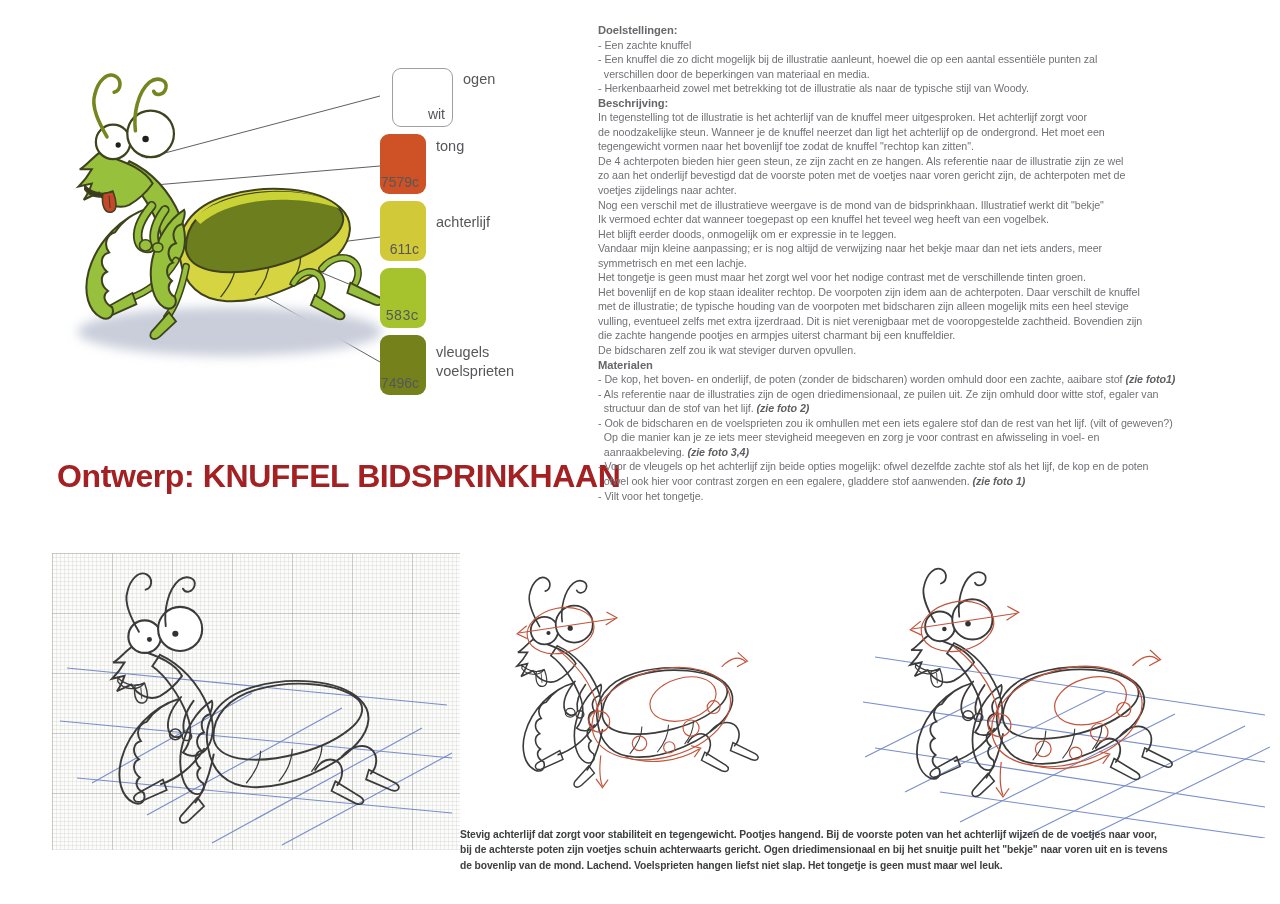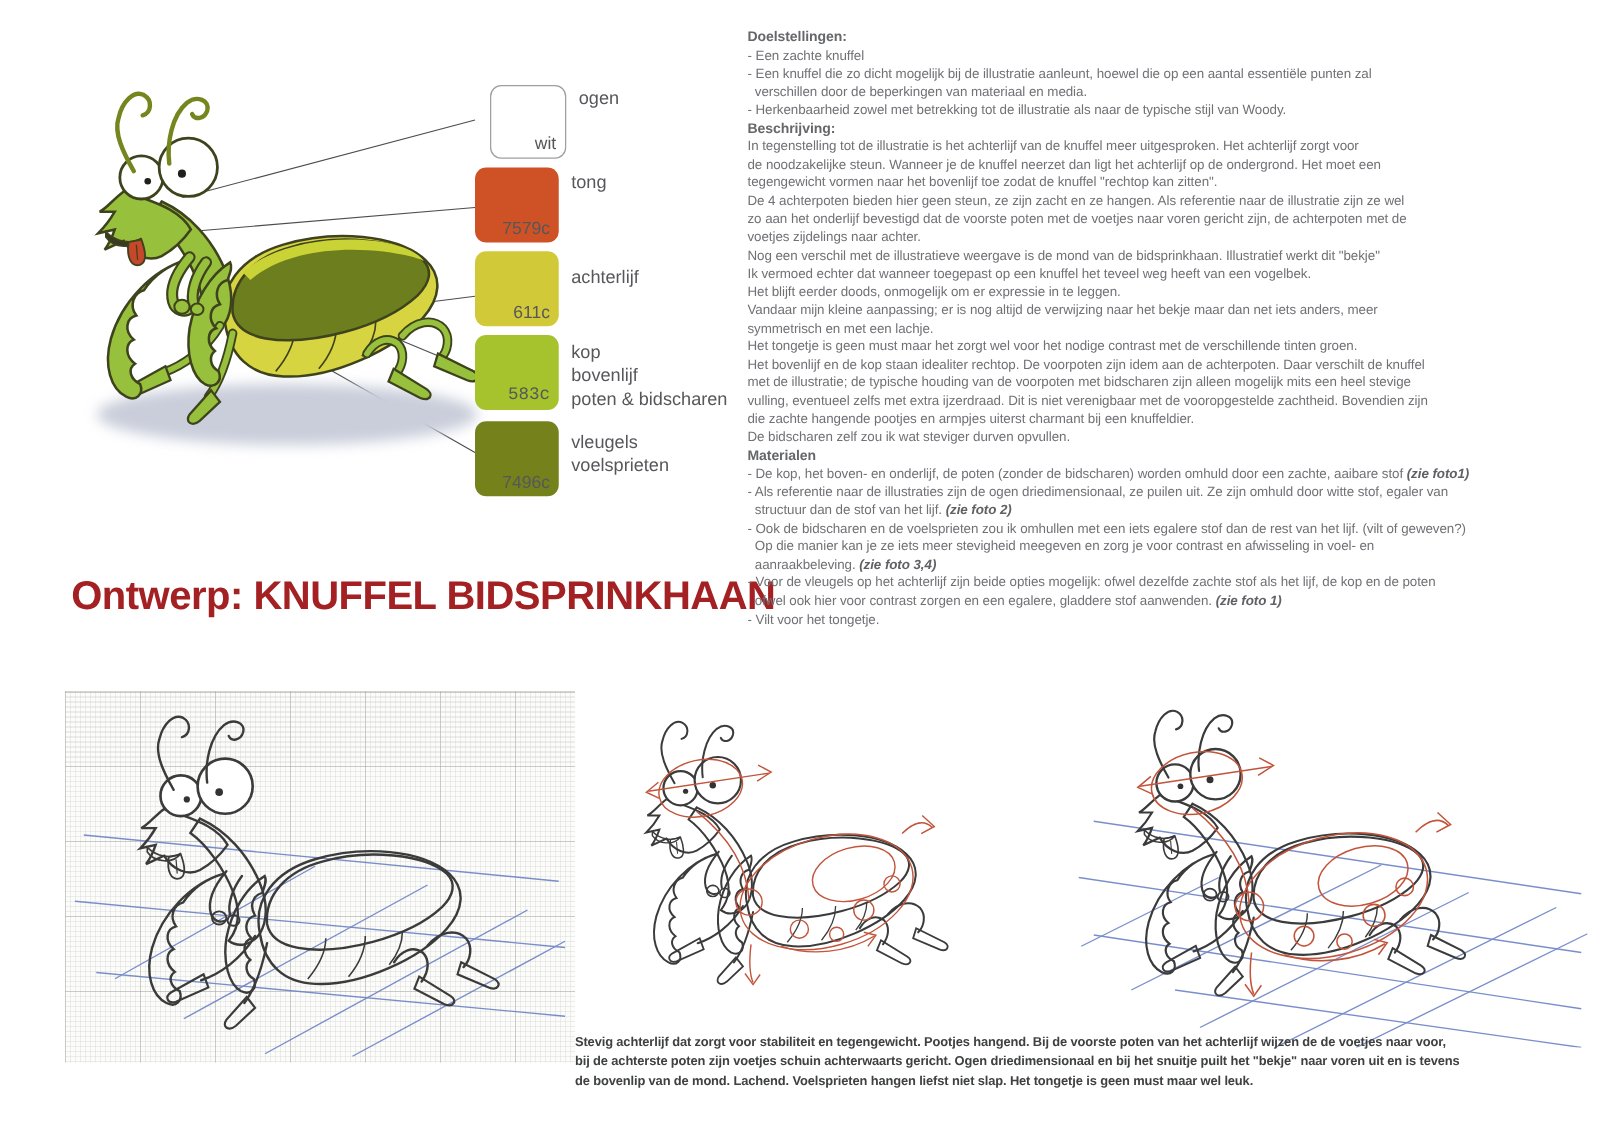--- a/index.html
+++ b/index.html
@@ -22,21 +22,21 @@
     --limb-w:2; --limb-inner:transparent; --limb-wi:0;
     --leg-w:2; --leg-inner:transparent; --leg-wi:0;
   }
 
   
   .illustration{position:absolute;left:32px;top:52px;width:365px;height:332px;}
   .callouts{position:absolute;left:0;top:0;width:1280px;height:904px;pointer-events:none;}
 
   .legend{position:absolute;left:380px;top:68px;}
   .legend-row{display:flex;gap:10px;margin-bottom:7px;}
-  .swatch{position:relative;width:67px;height:60px;border-radius:9px;flex:0 0 auto;}
+  .swatch{position:relative;width:46px;height:60px;border-radius:9px;flex:0 0 auto;}
   .swatch.bordered{border:1.5px solid #9da0a3;width:59px;height:57px;margin-left:12px;}
   .swatch .code{position:absolute;right:7px;bottom:4px;font-size:14px;color:#56575a;}
   .legend-label{font-size:14.5px;line-height:19px;color:#56575a;white-space:pre-line;}
   .pt2{padding-top:2px;} .pt3{padding-top:3px;} .pt12{padding-top:12px;} .pt5{padding-top:5px;} .pt8{padding-top:8px;}
 
   .design-title{position:absolute;left:57px;top:458px;font-size:32px;font-weight:bold;
     color:#a32023;letter-spacing:-0.4px;white-space:nowrap;}
 
   .right-col{position:absolute;left:598px;top:23px;width:690px;color:#707175;
     font-size:10.7px;line-height:14.55px;letter-spacing:-0.05px;}
@@ -183,23 +183,20 @@
     <div class="legend-row">
       <div class="swatch" style="background-color: rgb(210, 201, 56);">
         <span class="code">611c</span>
       </div>
       <div class="legend-label pt12">achterlijf</div>
     </div>
     <div class="legend-row">
       <div class="swatch" style="background-color: rgb(166, 195, 45); font-family: Liberation Mono, monospace;">
         <span class="code">583c</span>
       </div>
-      <div class="legend-label pt5">kop
-bovenlijf
-poten &amp; bidscharen</div>
     </div>
     <div class="legend-row">
       <div class="swatch" style="background-color: rgb(117, 130, 28);">
         <span class="code">7496c</span>
       </div>
       <div class="legend-label pt8">vleugels
 voelsprieten</div>
     </div>
   </div>
 

